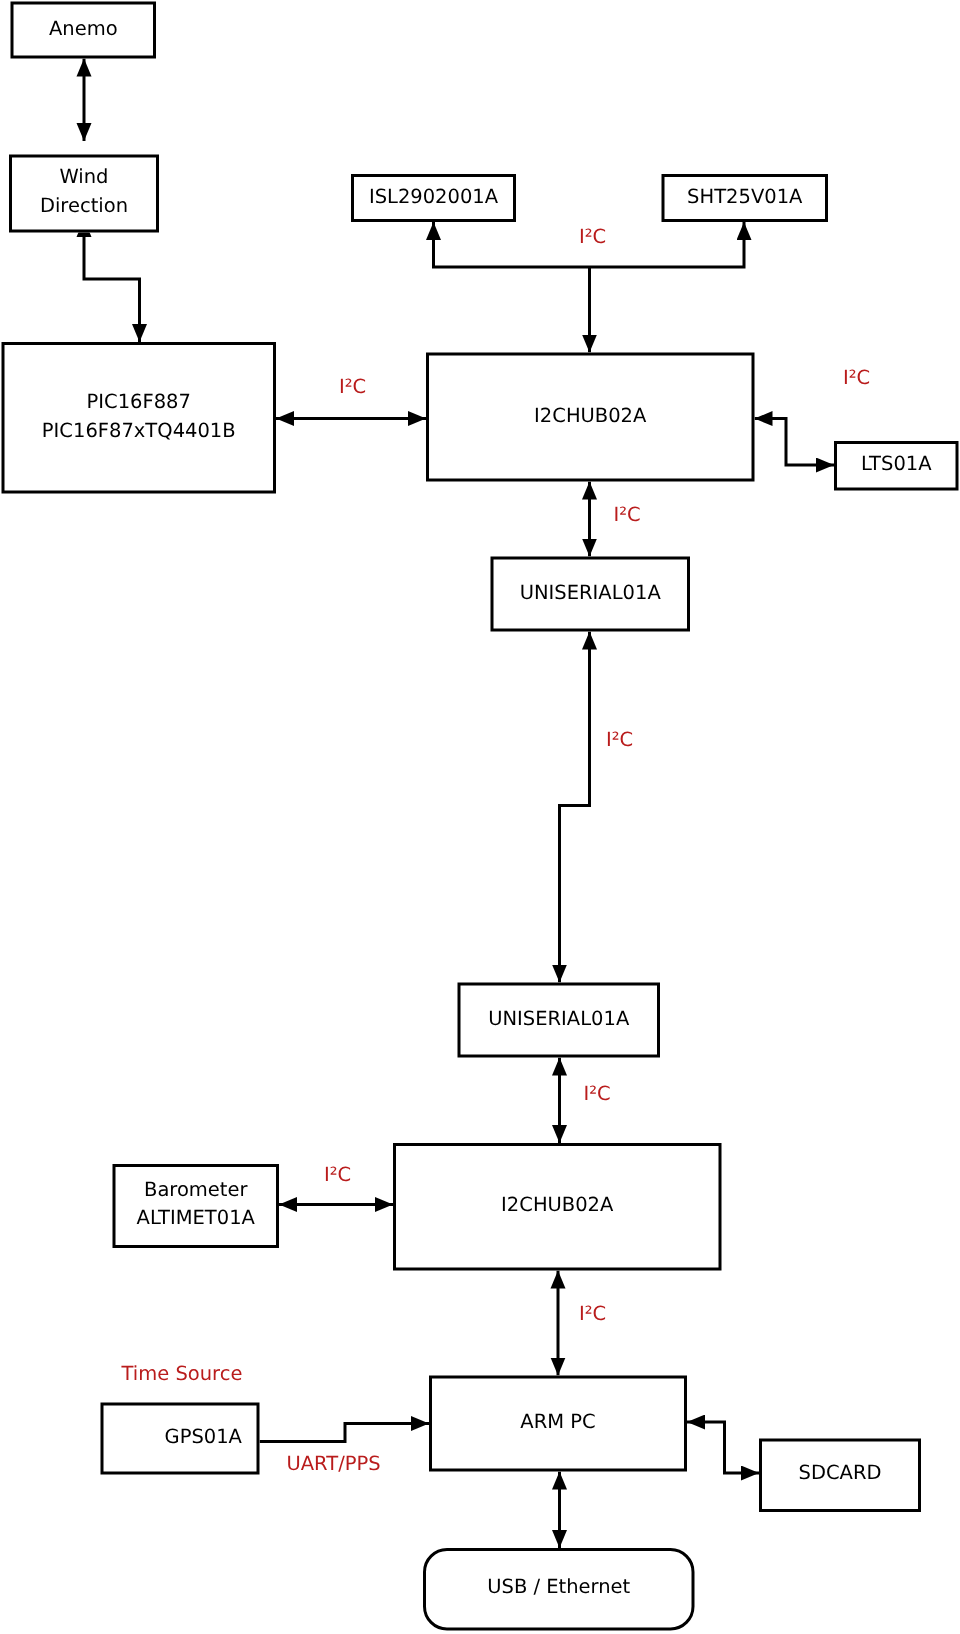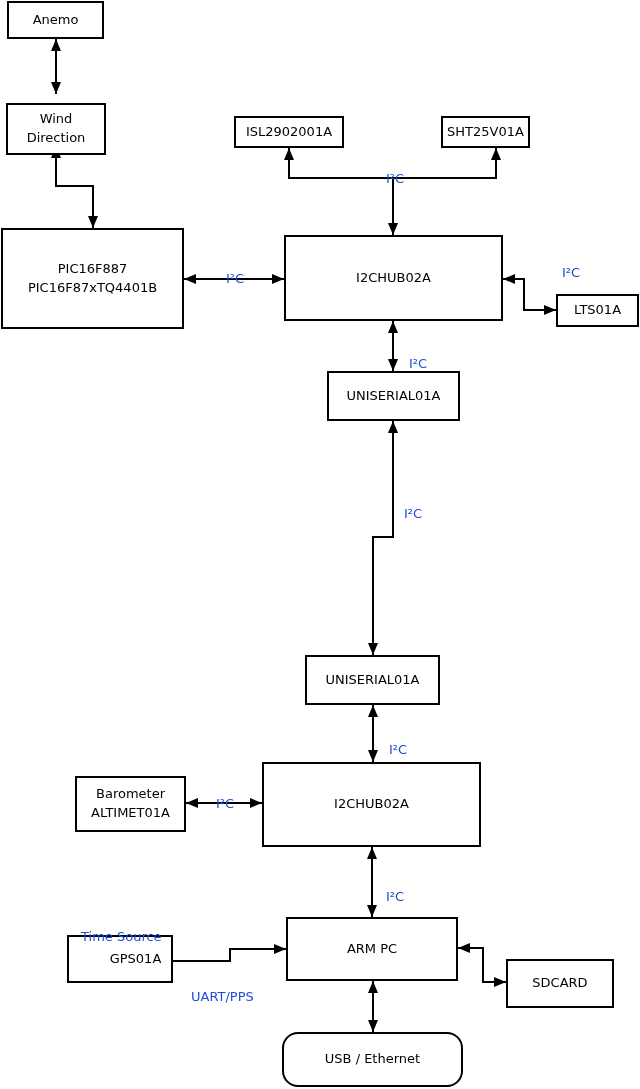--- a/index.html
+++ b/index.html
@@ -40,30 +40,29 @@
     text-align: center;
     font-size: 13px;
     line-height: 1.45;
     color: #000000;
     white-space: pre-line;
   }
   .edge-label {
     position: absolute;
     font-size: 13px;
     line-height: 1.1;
-    color: #1d4ed8;
+    color: #b91c1c;
     white-space: nowrap;
-    margin-top: 20px;
   }
   
   #n-anemo      { left: 7px;   top: 1px;    width: 97px;  height: 38px; }
   #n-wind       { left: 6px;   top: 103px;   width: 100px; height: 52px; }
   #n-pic        { left: 1px;   top: 228px;  width: 183px; height: 101px; }
   #n-isl        { left: 234px; top: 116px;  width: 110px; height: 32px; }
-  #n-sht        { left: 441px; top: 116px;  width: 89px; height: 32px; }
+  #n-sht        { left: 441px; top: 116px;  width: 111px; height: 32px; }
   #n-hub1       { left: 284px; top: 235px;  width: 219px; height: 86px; }
   #n-lts        { left: 556px; top: 294px;  width: 83px;  height: 33px; }
   #n-uni1       { left: 327px; top: 371px;  width: 133px; height: 50px; }
   #n-uni2       { left: 305px; top: 655px;  width: 135px; height: 50px; }
   #n-baro       { left: 75px;  top: 776px;  width: 111px; height: 56px; }
   #n-hub2       { left: 262px; top: 762px;  width: 219px; height: 85px; }
   #n-gps        { left: 67px;  top: 935px;  width: 106px; height: 48px; padding-left: 31px; }
   #n-armpc      { left: 286px; top: 917px;  width: 172px; height: 64px; }
   #n-sdcard     { left: 506px; top: 959px;  width: 108px; height: 49px; }
   #n-usb        { left: 282px; top: 1032px; width: 181px; height: 55px; border-radius: 16px; }

